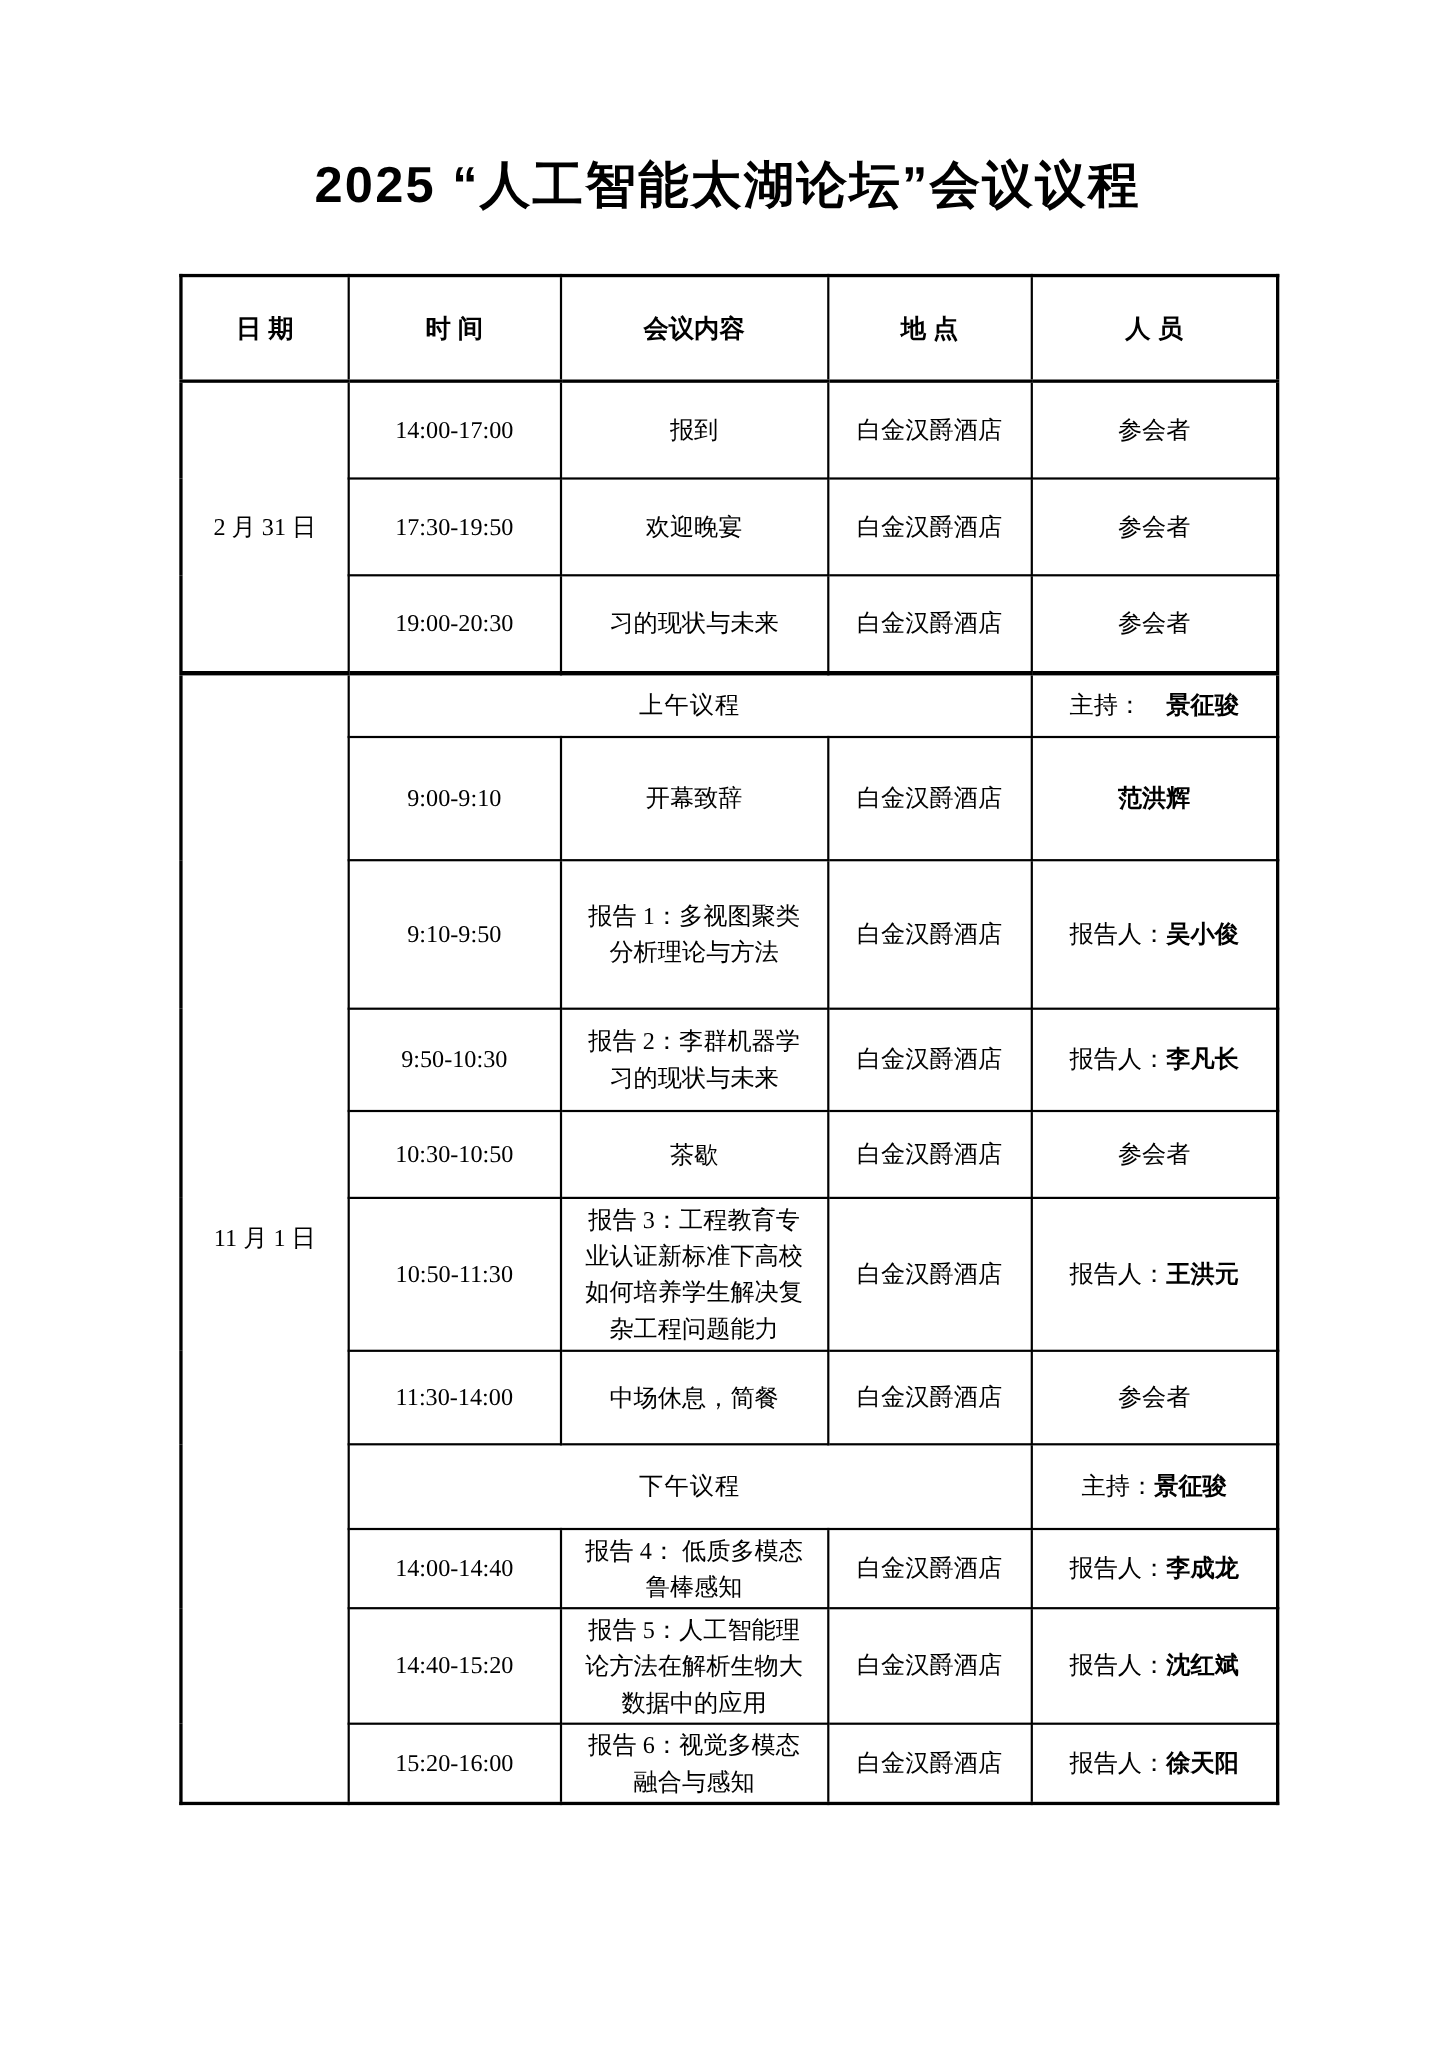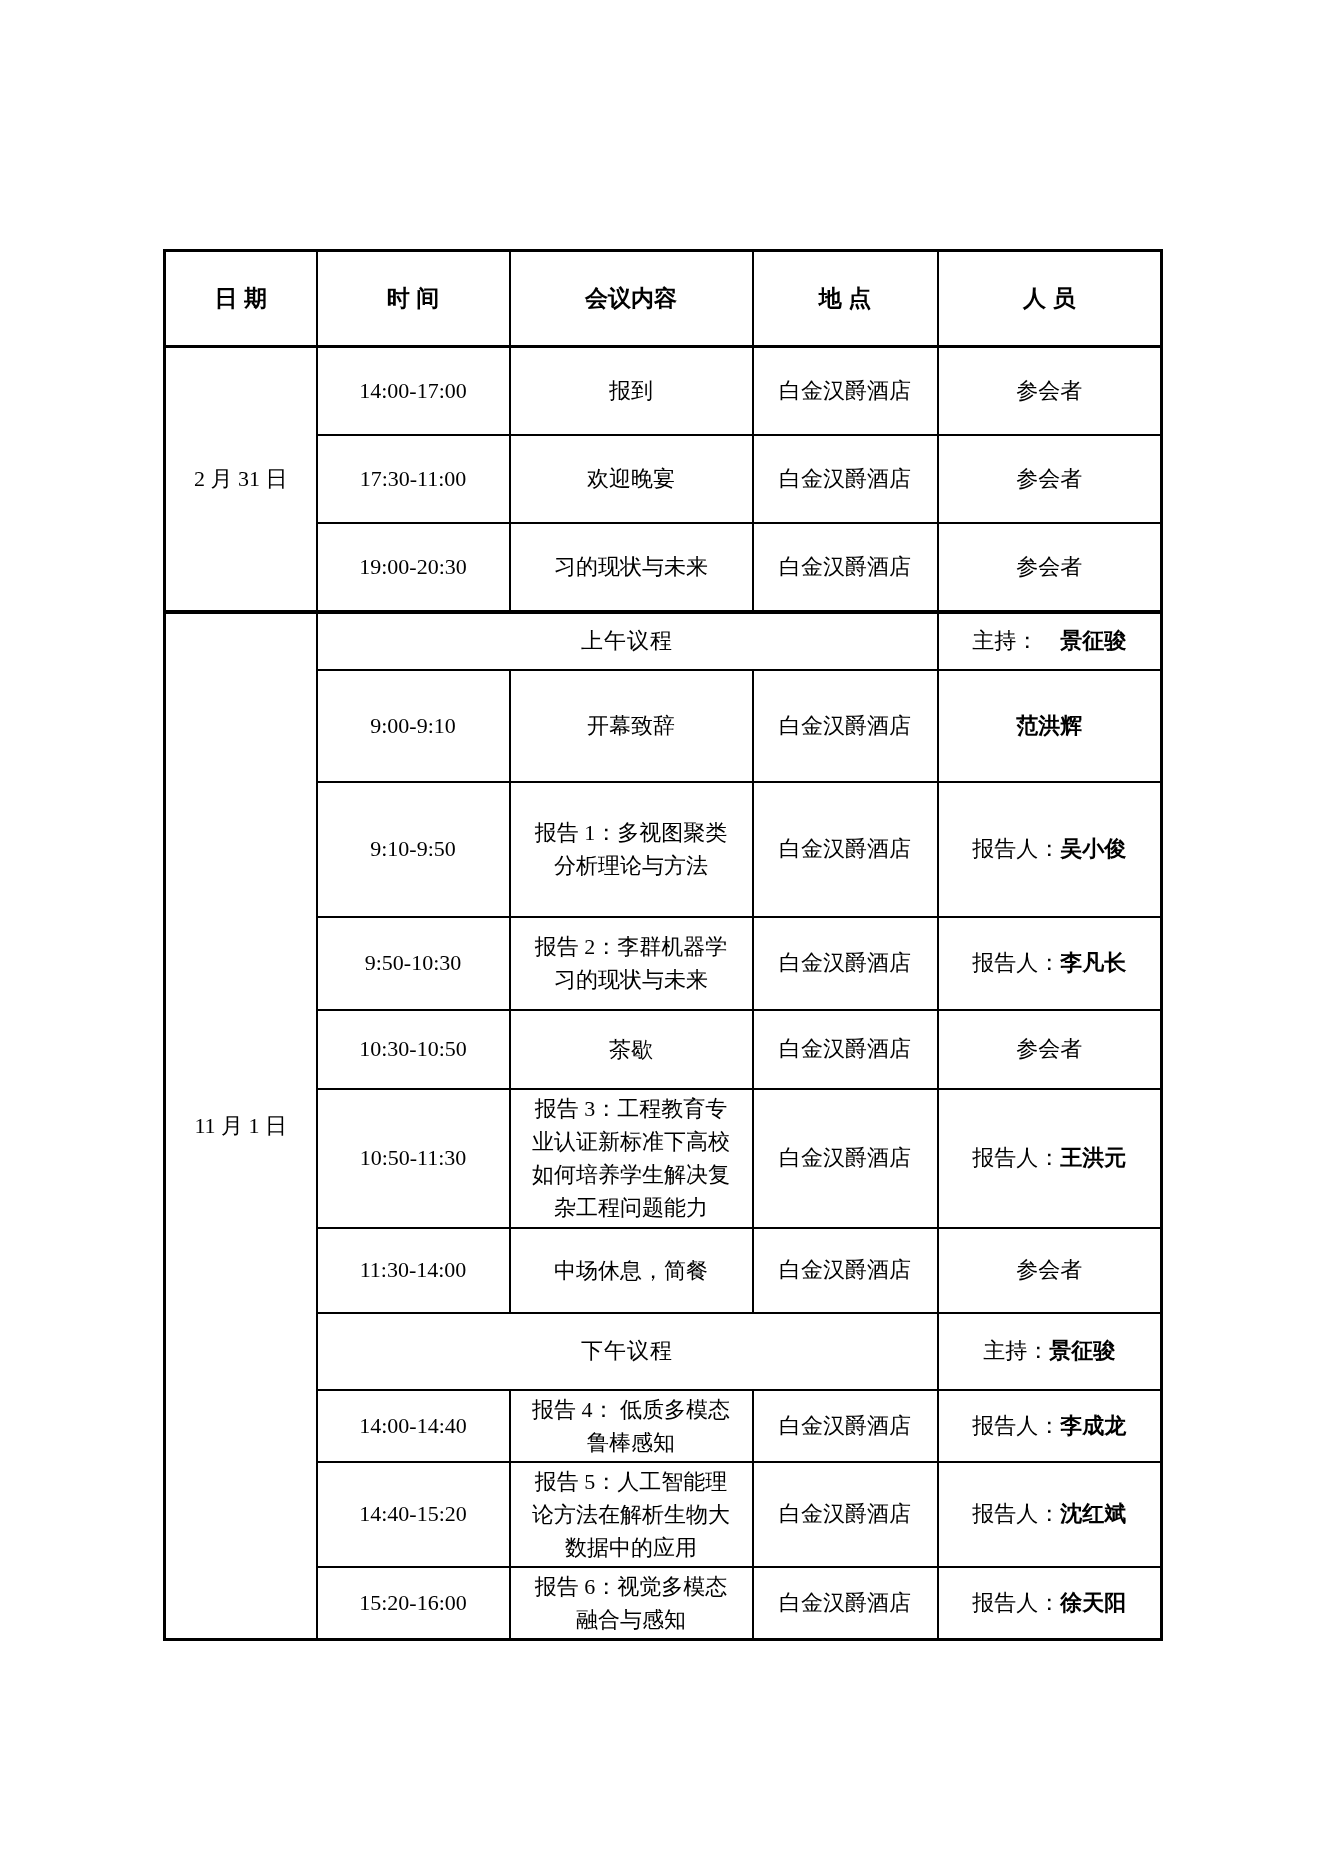--- a/index.html
+++ b/index.html
@@ -58,20 +58,21 @@
     font-family: Liberation Mono, monospace;
     font-weight: bold;
   }
   .section-label { letter-spacing: 1px; }
 </style>
 </head>
 <body>
 
 <div class="page">
 
+  <div class="title">2025 “人工智能太湖论坛”会议议程</div>
 
   <table class="agenda">
     <colgroup>
       <col class="c-date">
         <col class="c-time">
         <col class="c-content">
         <col class="c-loc">
         <col class="c-people">
     </colgroup>
 
@@ -86,21 +87,21 @@
 
     <tr style="height:88px">
       <td rowspan="3" class="date-cell">2 月 31 日</td>
       <td class="time-cell">14:00-17:00</td>
       <td class="content-cell">报到</td>
       <td class="loc-cell">白金汉爵酒店</td>
       <td class="people-cell"><span class="pp">参会者</span><span class="pb"></span></td>
     </tr>
 
     <tr style="height:88px">
-      <td class="time-cell">17:30-11:00</td>
+      <td class="time-cell">17:30-19:50</td>
       <td class="content-cell">欢迎晚宴</td>
       <td class="loc-cell">白金汉爵酒店</td>
       <td class="people-cell"><span class="pp">参会者</span><span class="pb"></span></td>
     </tr>
 
     <tr style="height:89px">
       <td class="time-cell">19:00-20:30</td>
       <td class="content-cell">习的现状与未来</td>
       <td class="loc-cell">白金汉爵酒店</td>
       <td class="people-cell"><span class="pp">参会者</span><span class="pb"></span></td>

